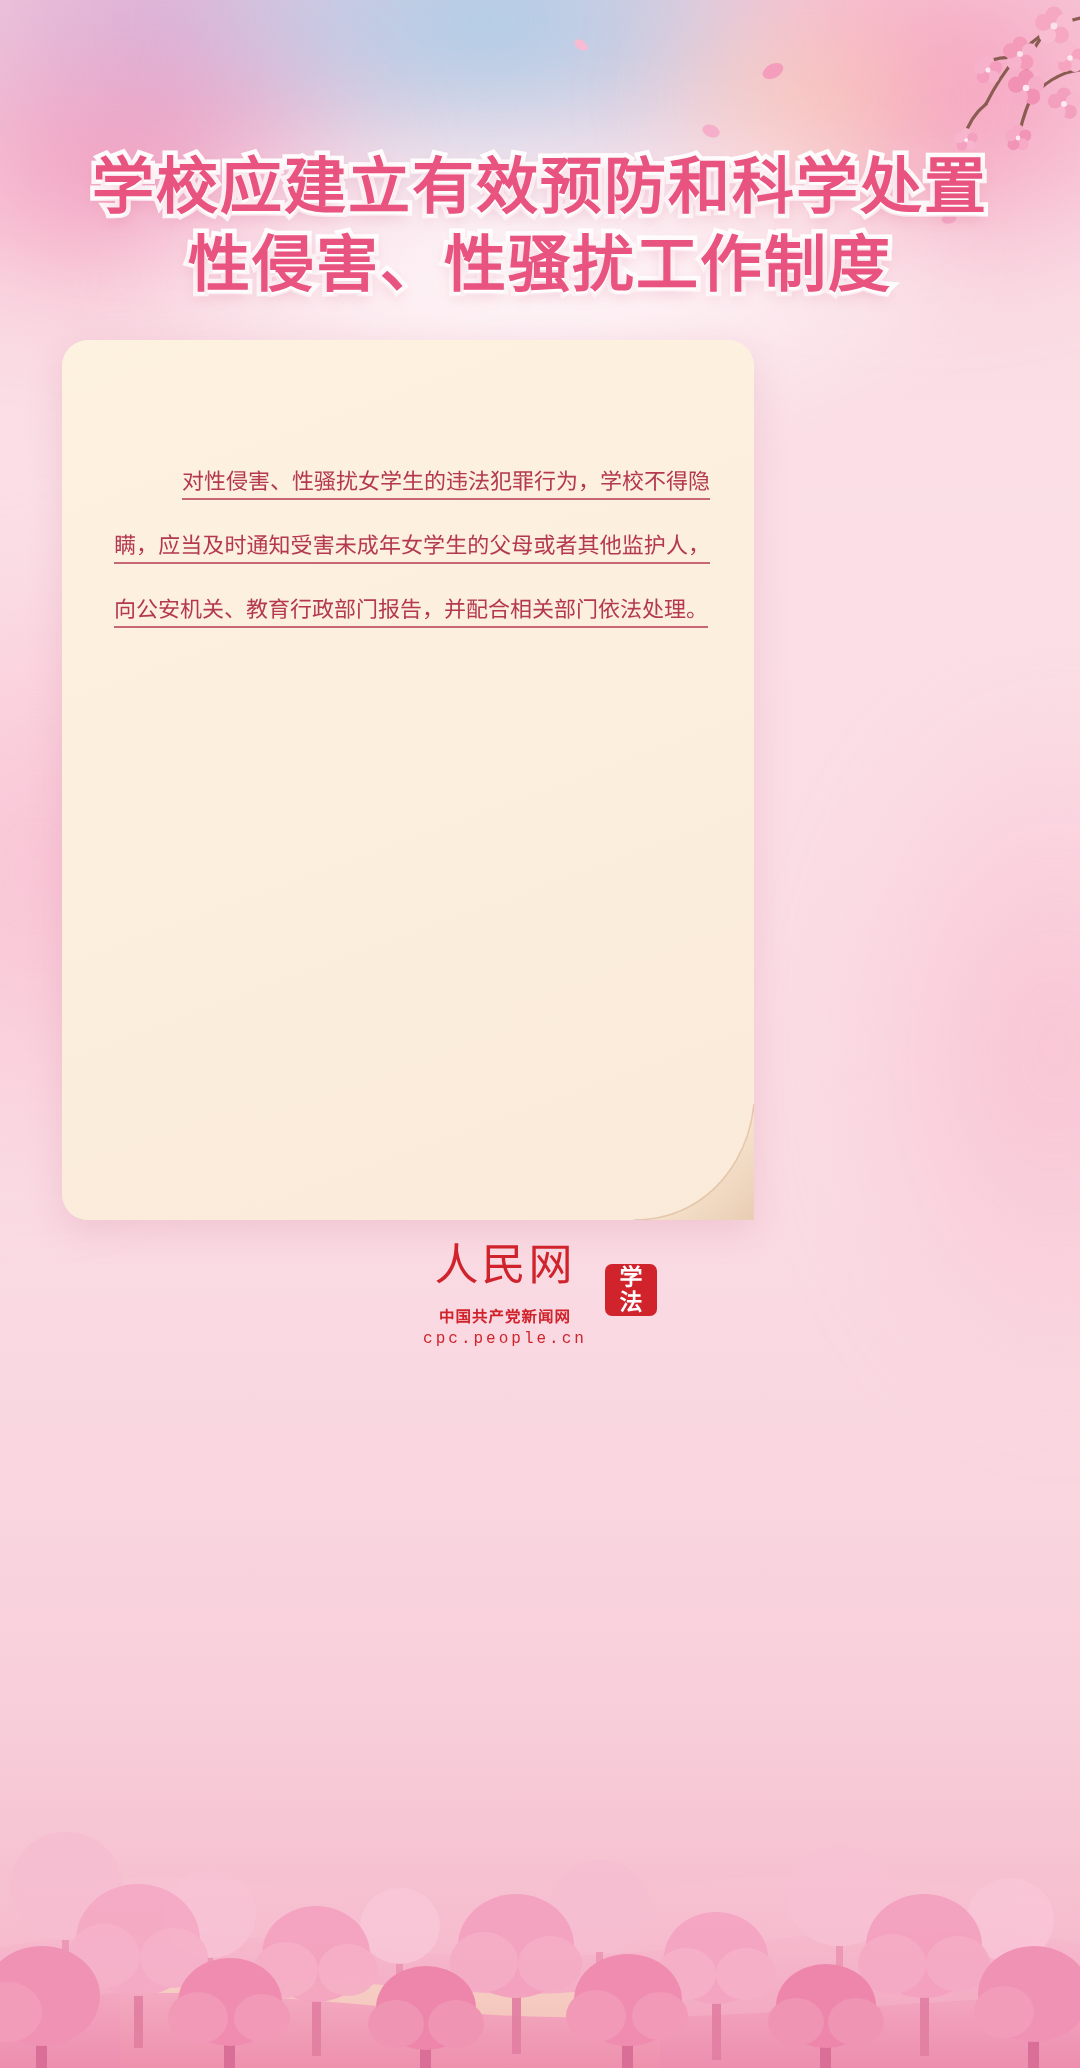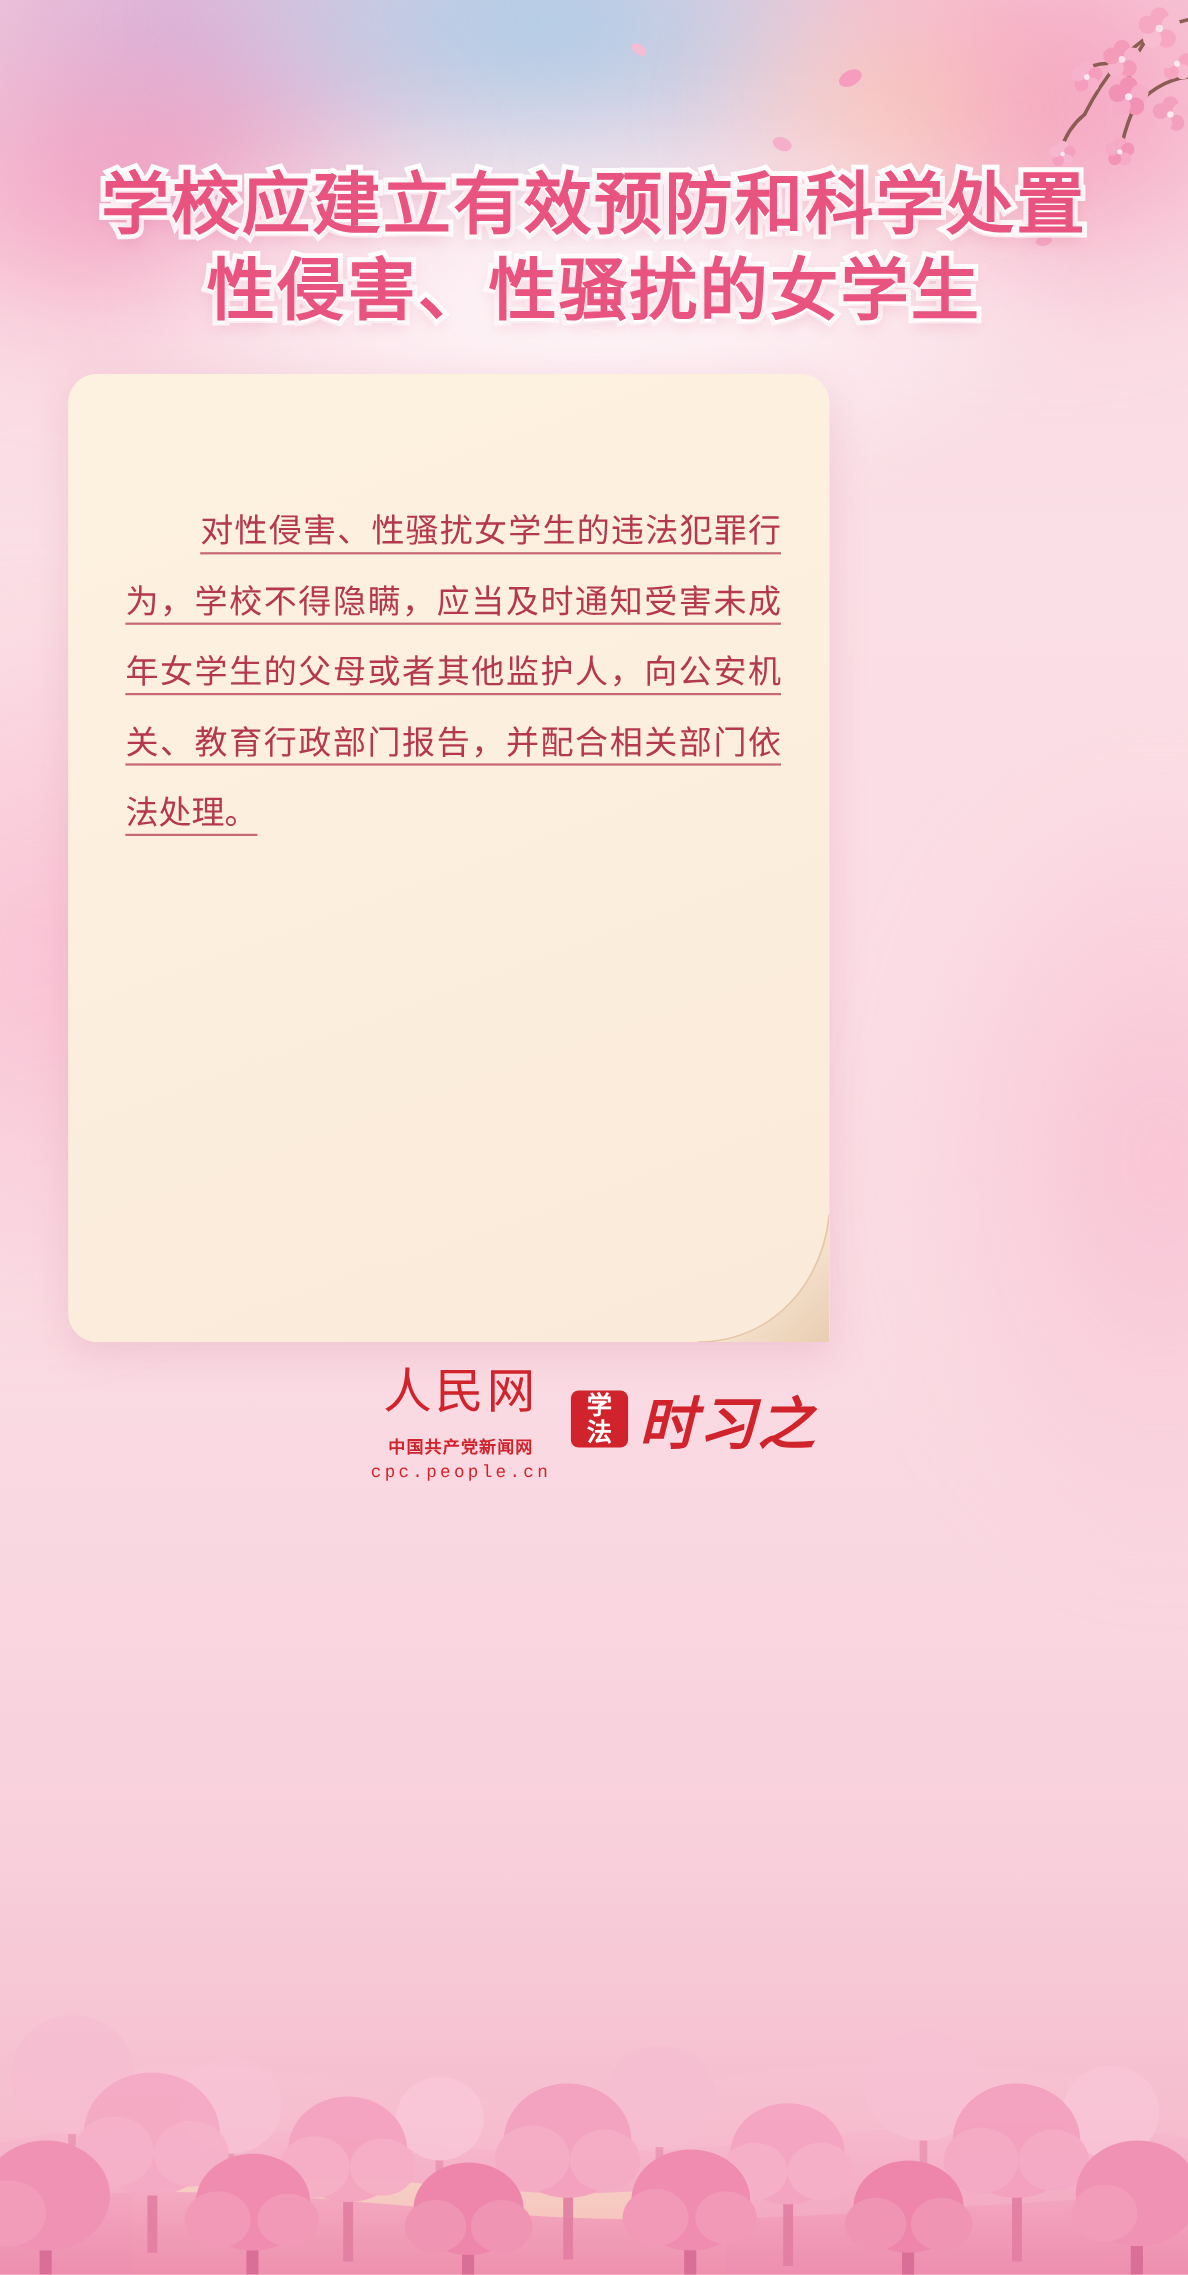--- a/index.html
+++ b/index.html
@@ -128,22 +128,22 @@
     pointer-events: none;
   }
 
   #card-body {
     position: absolute;
     left: 52px;
     right: 44px;
     top: 112px;
   }
   .para {
-    font-family: Liberation Sans, sans-serif;
-    font-size: 30px;
+    font-family: Liberation Mono, monospace;
+    font-size: 22px;
     line-height: 64px;
     color: #b4394f;
     text-align: justify;
     text-indent: 68px;
     margin: 0 0 2px 0;
     text-decoration: underline;
     text-decoration-color: rgba(180,57,79,0.75);
     text-underline-offset: 9px;
     text-decoration-thickness: 2px;
   }
@@ -326,21 +326,21 @@
   </svg>
   <svg class="petal" style="left:572px; top:36px;" width="18" height="18" viewBox="0 0 18 18">
     <ellipse cx="9" cy="9" rx="7.5" ry="4.5" fill="#f7bcd2" transform="rotate(35 9 9)"></ellipse>
   </svg>
   <svg class="petal" style="left:940px; top:210px;" width="18" height="18" viewBox="0 0 18 18">
     <ellipse cx="9" cy="9" rx="7.5" ry="4.5" fill="#f4a8c5" transform="rotate(-10 9 9)"></ellipse>
   </svg>
 
   <div id="title-block">
     <div class="tline">学校应建立有效预防和科学处置</div>
-    <div class="tline">性侵害、性骚扰的女学生</div>
+    <div class="tline">性侵害、性骚扰工作制度</div>
   </div>
 
   <div id="card">
     <div id="card-body">
       <p class="para">对性侵害、性骚扰女学生的违法犯罪行为，学校不得隐瞒，应当及时通知受害未成年女学生的父母或者其他监护人，向公安机关、教育行政部门报告，并配合相关部门依法处理。</p>
     </div>
     <svg id="card-curl" viewBox="0 0 120 120" xmlns="http://www.w3.org/2000/svg">
       <defs>
         <linearGradient id="curlgrad" x1="0%" y1="0%" x2="100%" y2="100%">
           <stop offset="0%" stop-color="#f2dcc4"></stop>
@@ -358,21 +358,20 @@
     <div id="people-logo">
       <div class="pl-main">人民网</div>
       <div class="pl-sub">中国共产党新闻网</div>
       <div class="pl-url">cpc.people.cn</div>
     </div>
     <div id="xuefa-logo">
       <div id="xuefa-badge">
         <span>学</span>
         <span>法</span>
       </div>
-      <div id="xuefa-word">时习之</div>
     </div>
   </div>
 
   <svg id="forest" viewBox="0 0 1080 420" preserveAspectRatio="none" xmlns="http://www.w3.org/2000/svg">
     <defs>
       <linearGradient id="hillA" x1="0" y1="0" x2="0" y2="1">
         <stop offset="0%" stop-color="#f7c3d3"></stop>
         <stop offset="100%" stop-color="#f4aec5"></stop>
       </linearGradient>
       <linearGradient id="hillB" x1="0" y1="0" x2="0" y2="1">

